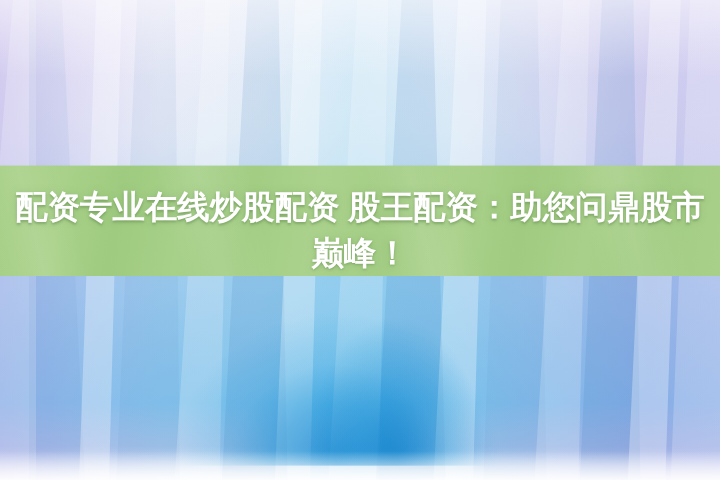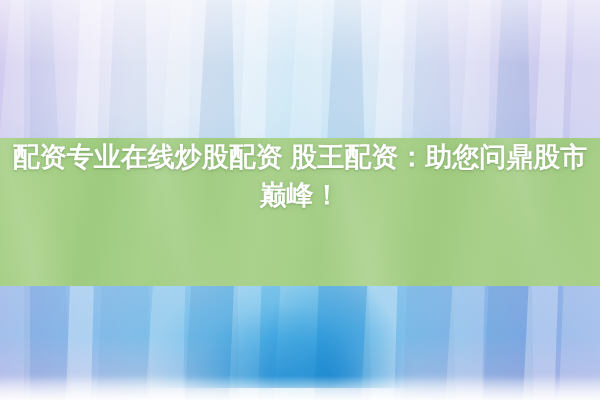--- a/index.html
+++ b/index.html
@@ -113,37 +113,37 @@
     height: 6%;
     background: linear-gradient(0deg, rgba(255,255,255,0.92) 0%, rgba(255,255,255,0.55) 45%, rgba(255,255,255,0) 100%);
   }
 
   
   .green-band {
     position: absolute;
     left: 0;
     right: 0;
     top: 138px;
-    height: 148px;
+    height: 92px;
     background:
       linear-gradient(100deg,
         #a6cf86 0%,
         #a9d189 9%,
         #9ecb7f 17%,
         #a7d089 26%,
         #a2cd83 35%,
         #abd28d 44%,
         #a3cd84 54%,
         #aad18b 63%,
         #a0cb80 72%,
         #a9d08a 81%,
         #a2cc83 90%,
         #a9d089 100%);
     display: flex;
-    align-items: flex-start;
+    align-items: flex-end;
     justify-content: center;
     box-sizing: border-box;
     padding: 0 4px;
   }
   .green-band::after {
     content: "";
     position: absolute;
     inset: 0;
     pointer-events: none;
     background:

